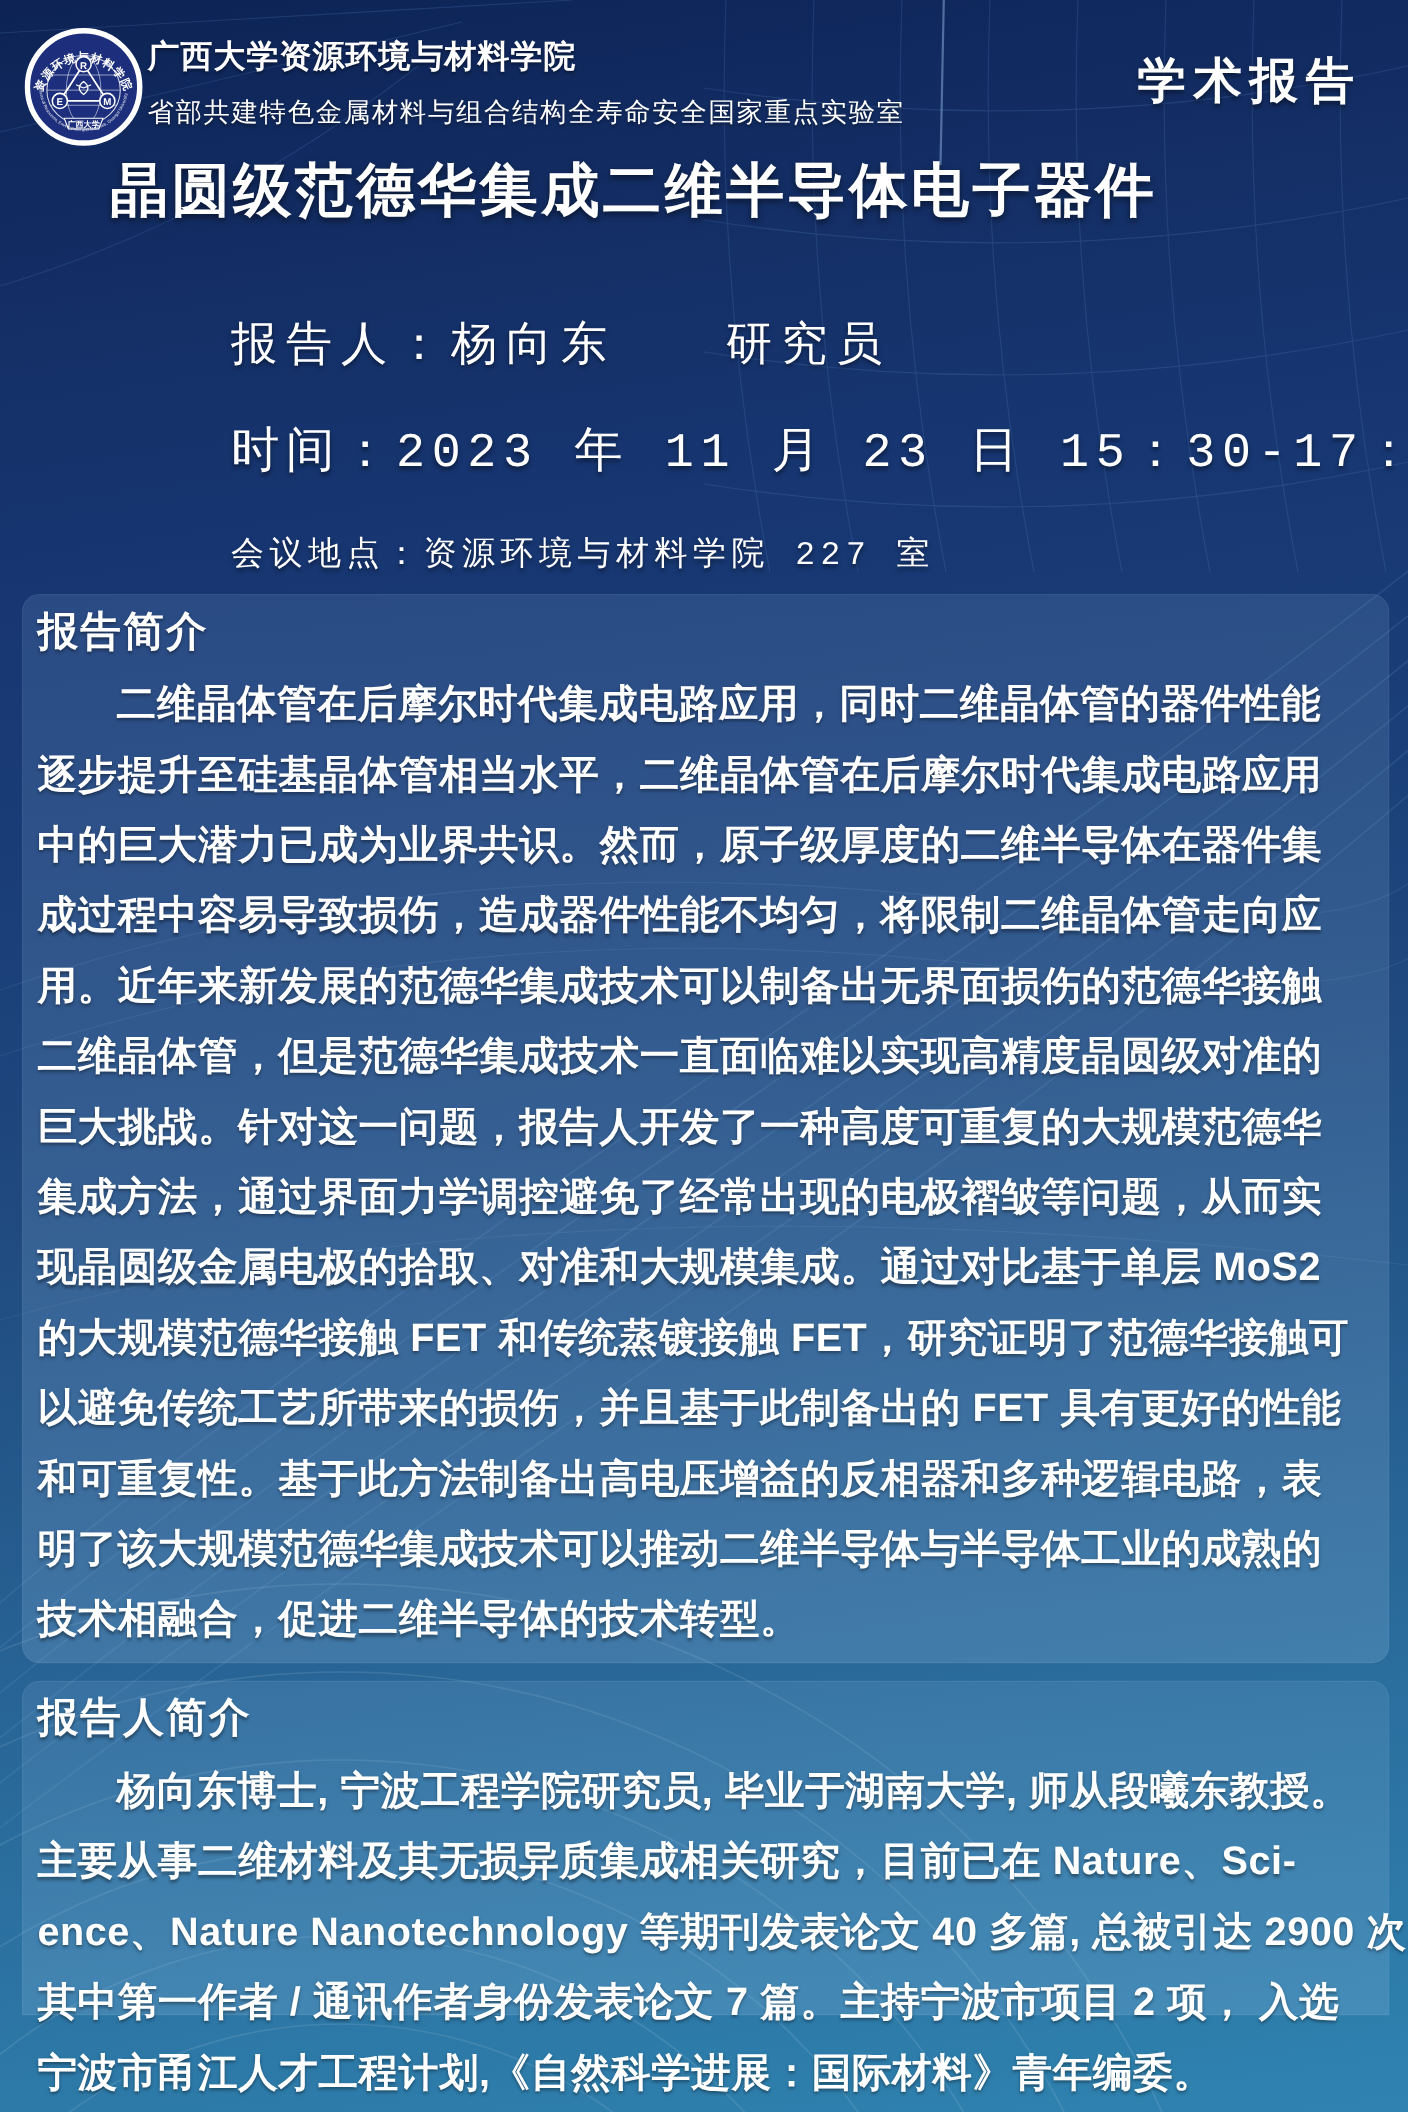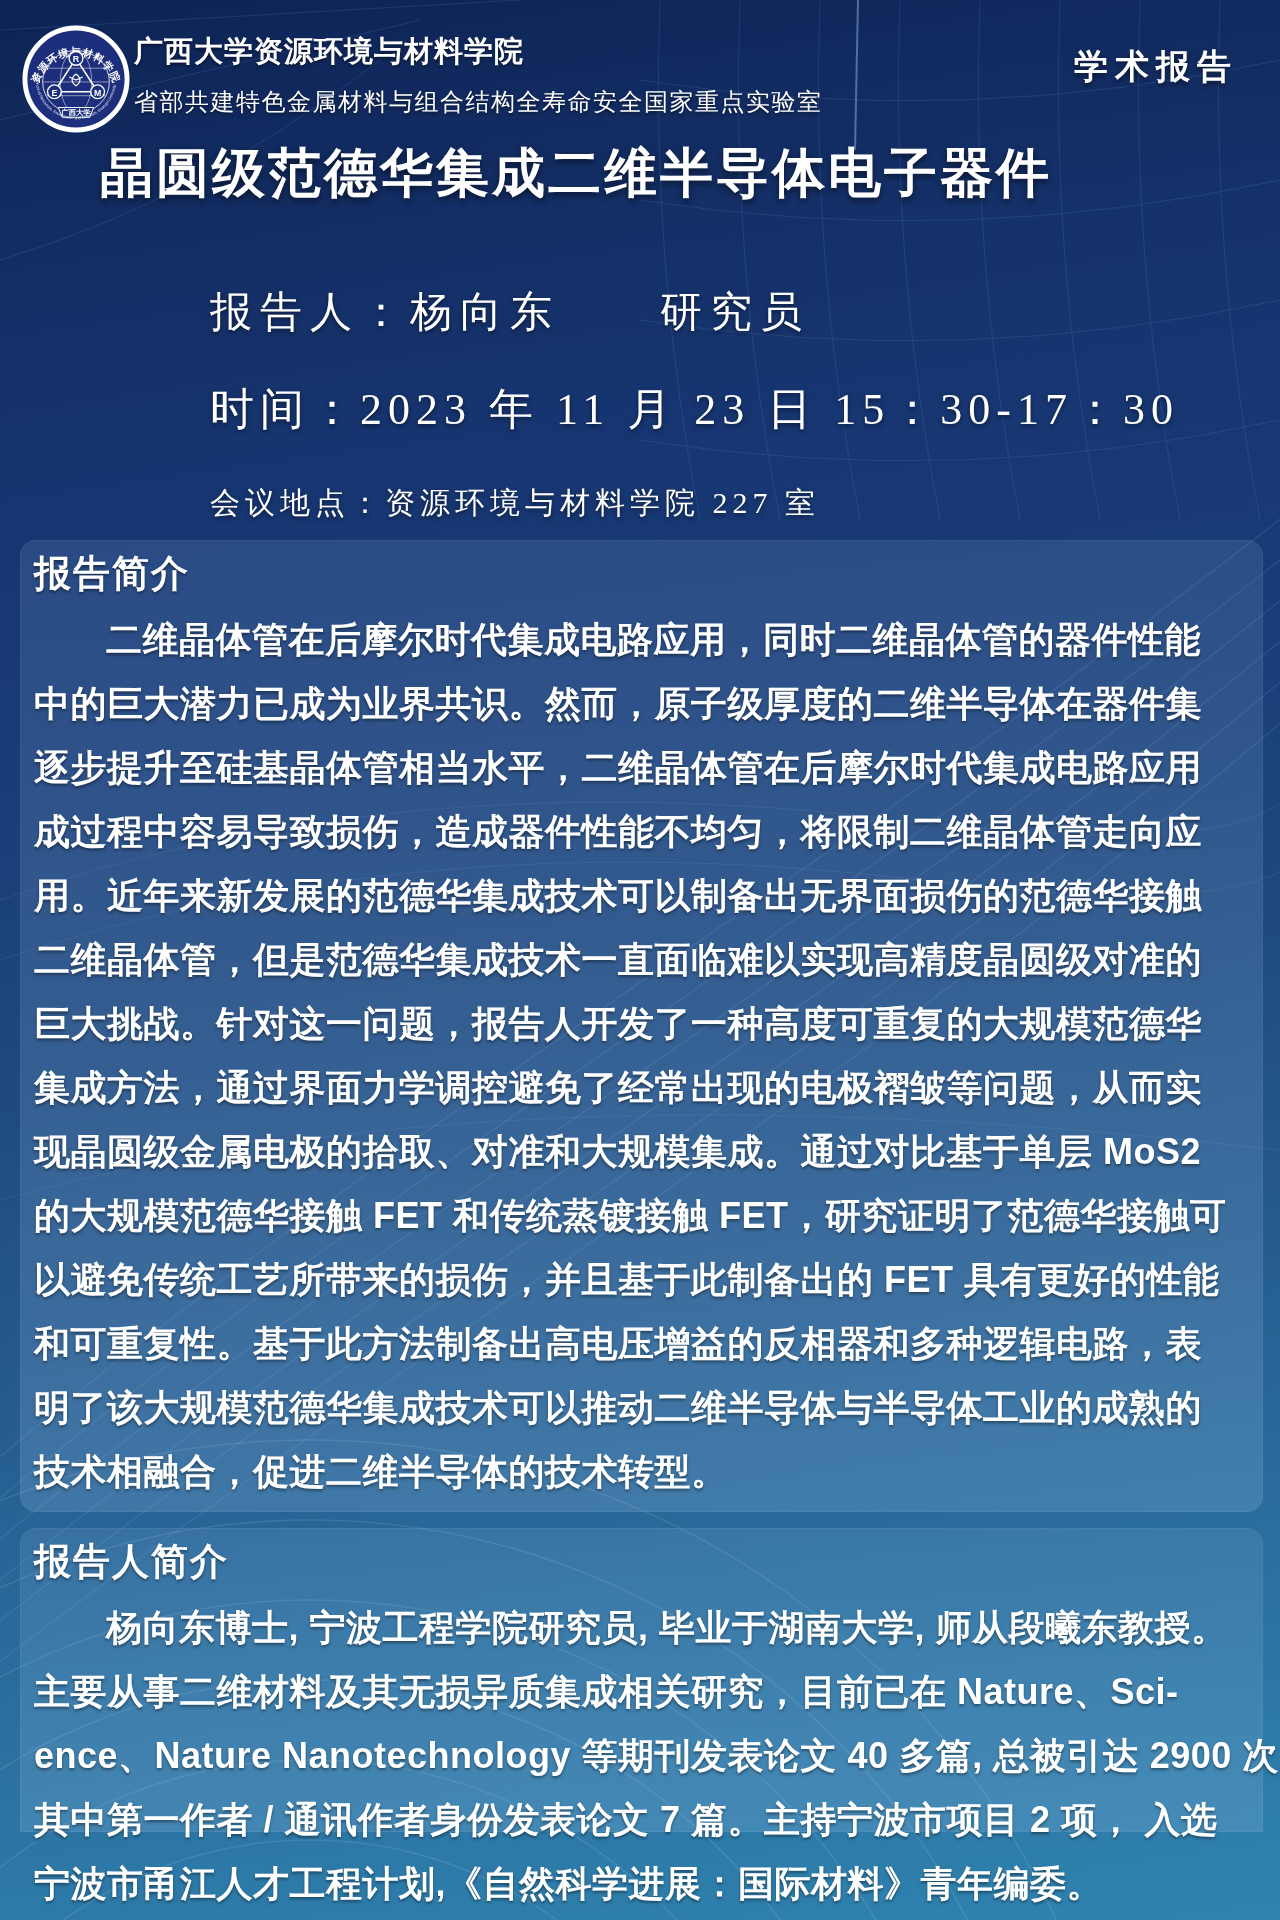--- a/index.html
+++ b/index.html
@@ -10,26 +10,26 @@
       #0d2355 0%, #142f66 14%, #173672 26%, #1a3d77 38%,
       #1f497f 52%, #255a8d 66%, #2a6d9d 80%, #2f83b0 100%);
   }
   .bg-art{position:absolute;inset:0;pointer-events:none;}
   
   .logo{position:absolute;left:22px;top:24px;width:108px;height:110px;}
   .college{position:absolute;left:134px;top:32px;font-size:29px;font-weight:bold;
     letter-spacing:1px;text-shadow:0 2px 3px rgba(0,0,0,.45);}
   .lab{position:absolute;left:134px;top:86px;font-size:24px;font-weight:normal;
     letter-spacing:1.5px;text-shadow:0 2px 3px rgba(0,0,0,.45);}
-  .badge{position:absolute;right:42px;top:44px;font-size:34px;font-weight:bold;
+  .badge{position:absolute;right:42px;top:44px;font-size:44px;font-weight:bold;
     letter-spacing:7px;text-shadow:0 3px 5px rgba(0,0,0,.5);}
   
   .title{position:absolute;left:100px;top:138px;width:1080px;font-size:53px;
     font-weight:bold;letter-spacing:3px;text-shadow:0 3px 6px rgba(0,0,0,.55);}
-  .meta{font-family:Liberation Serif, serif;
+  .meta{font-family:Liberation Mono, monospace;
     position:absolute;left:210px;white-space:nowrap;
     text-shadow:0 2px 4px rgba(0,0,0,.5);text-align:center;}
   .meta.speaker{top:284px;font-size:42px;letter-spacing:8px;}
   .meta.time{top:380px;font-size:44px;letter-spacing:6px;}
   .meta.venue{top:483px;font-size:30px;letter-spacing:5px;}
   
   .panel{position:absolute;left:20px;width:1243px;border-radius:16px;
     background:linear-gradient(180deg,rgba(138,180,222,.16),rgba(150,190,228,.22));
     box-shadow:inset 0 0 0 1px rgba(255,255,255,.05);
     padding:12px 14px;box-sizing:border-box;}
@@ -124,22 +124,22 @@
 
   <div class="title">晶圆级范德华集成二维半导体电子器件</div>
   <div class="meta speaker">报告人：杨向东　　研究员</div>
   <div class="meta time">时间：2023 年 11 月 23 日 15：30-17：30</div>
   <div class="meta venue">会议地点：资源环境与材料学院 227 室</div>
 
   <div class="panel abstract">
     <div class="sec-heading">报告简介</div>
     <div class="para">
       <div class="line indent">二维晶体管在后摩尔时代集成电路应用，同时二维晶体管的器件性能</div>
+      <div class="line">逐步提升至硅基晶体管相当水平，二维晶体管在后摩尔时代集成电路应用</div>
       <div class="line">中的巨大潜力已成为业界共识。然而，原子级厚度的二维半导体在器件集</div>
-      <div class="line">逐步提升至硅基晶体管相当水平，二维晶体管在后摩尔时代集成电路应用</div>
       <div class="line">成过程中容易导致损伤，造成器件性能不均匀，将限制二维晶体管走向应</div>
       <div class="line">用。近年来新发展的范德华集成技术可以制备出无界面损伤的范德华接触</div>
       <div class="line">二维晶体管，但是范德华集成技术一直面临难以实现高精度晶圆级对准的</div>
       <div class="line">巨大挑战。针对这一问题，报告人开发了一种高度可重复的大规模范德华</div>
       <div class="line">集成方法，通过界面力学调控避免了经常出现的电极褶皱等问题，从而实</div>
       <div class="line">现晶圆级金属电极的拾取、对准和大规模集成。通过对比基于单层 MoS2</div>
       <div class="line">的大规模范德华接触 FET 和传统蒸镀接触 FET，研究证明了范德华接触可</div>
       <div class="line">以避免传统工艺所带来的损伤，并且基于此制备出的 FET 具有更好的性能</div>
       <div class="line">和可重复性。基于此方法制备出高电压增益的反相器和多种逻辑电路，表</div>
       <div class="line">明了该大规模范德华集成技术可以推动二维半导体与半导体工业的成熟的</div>

